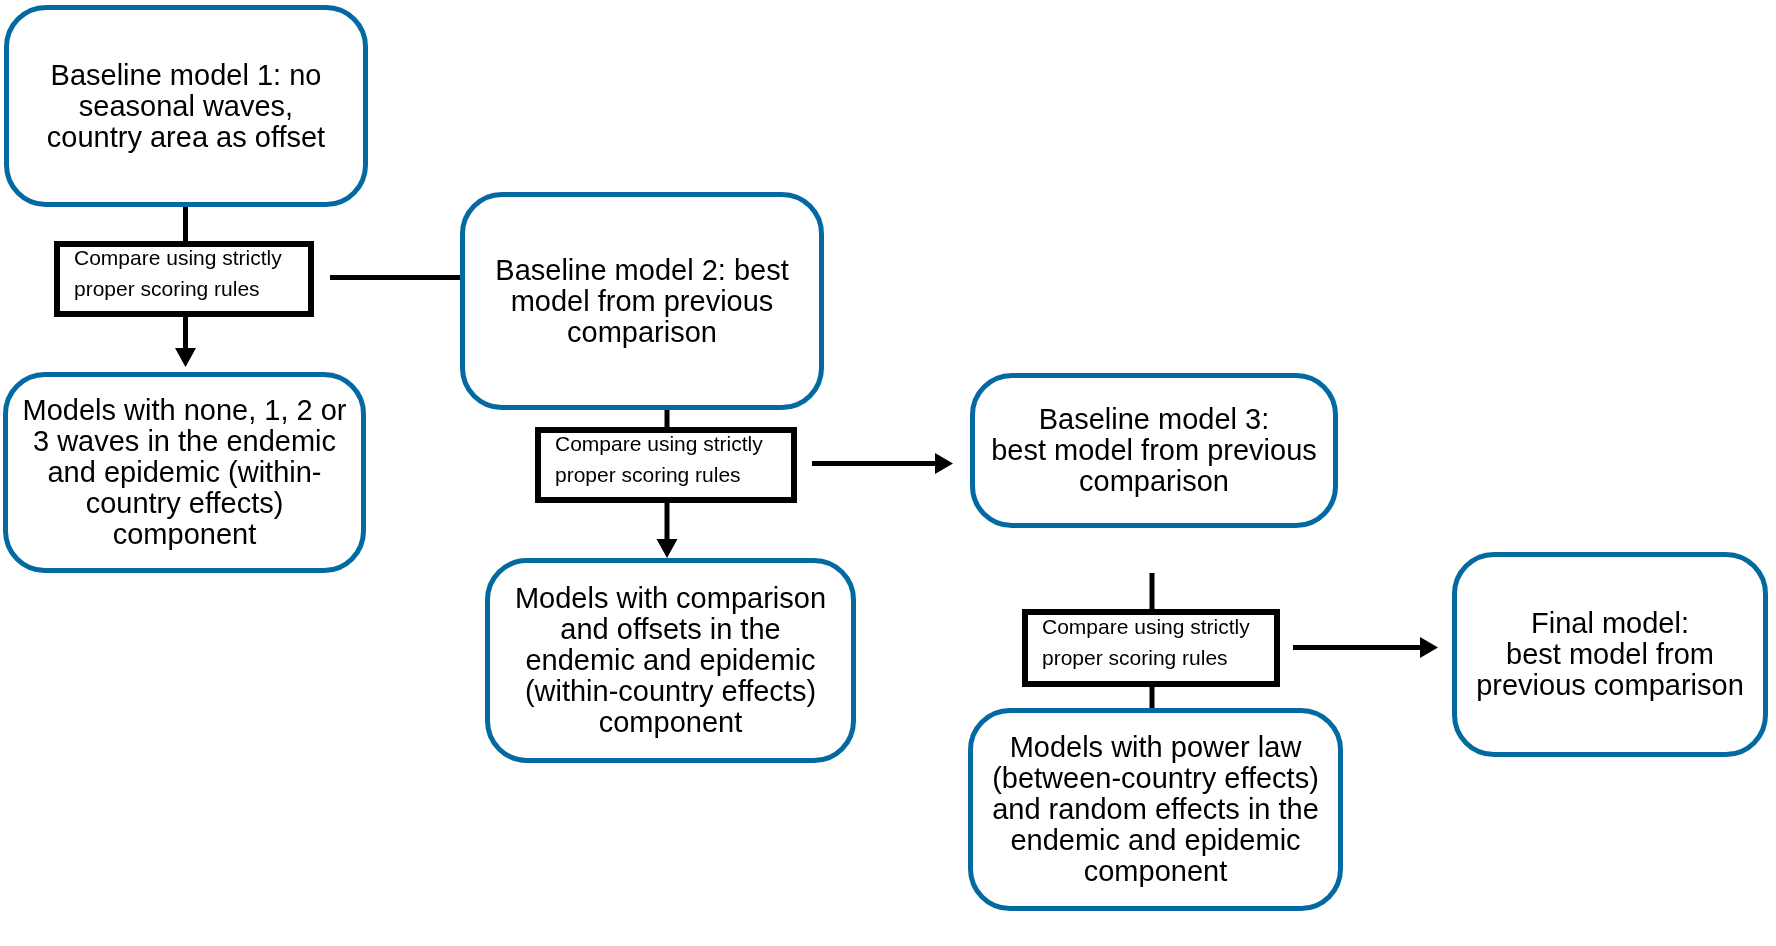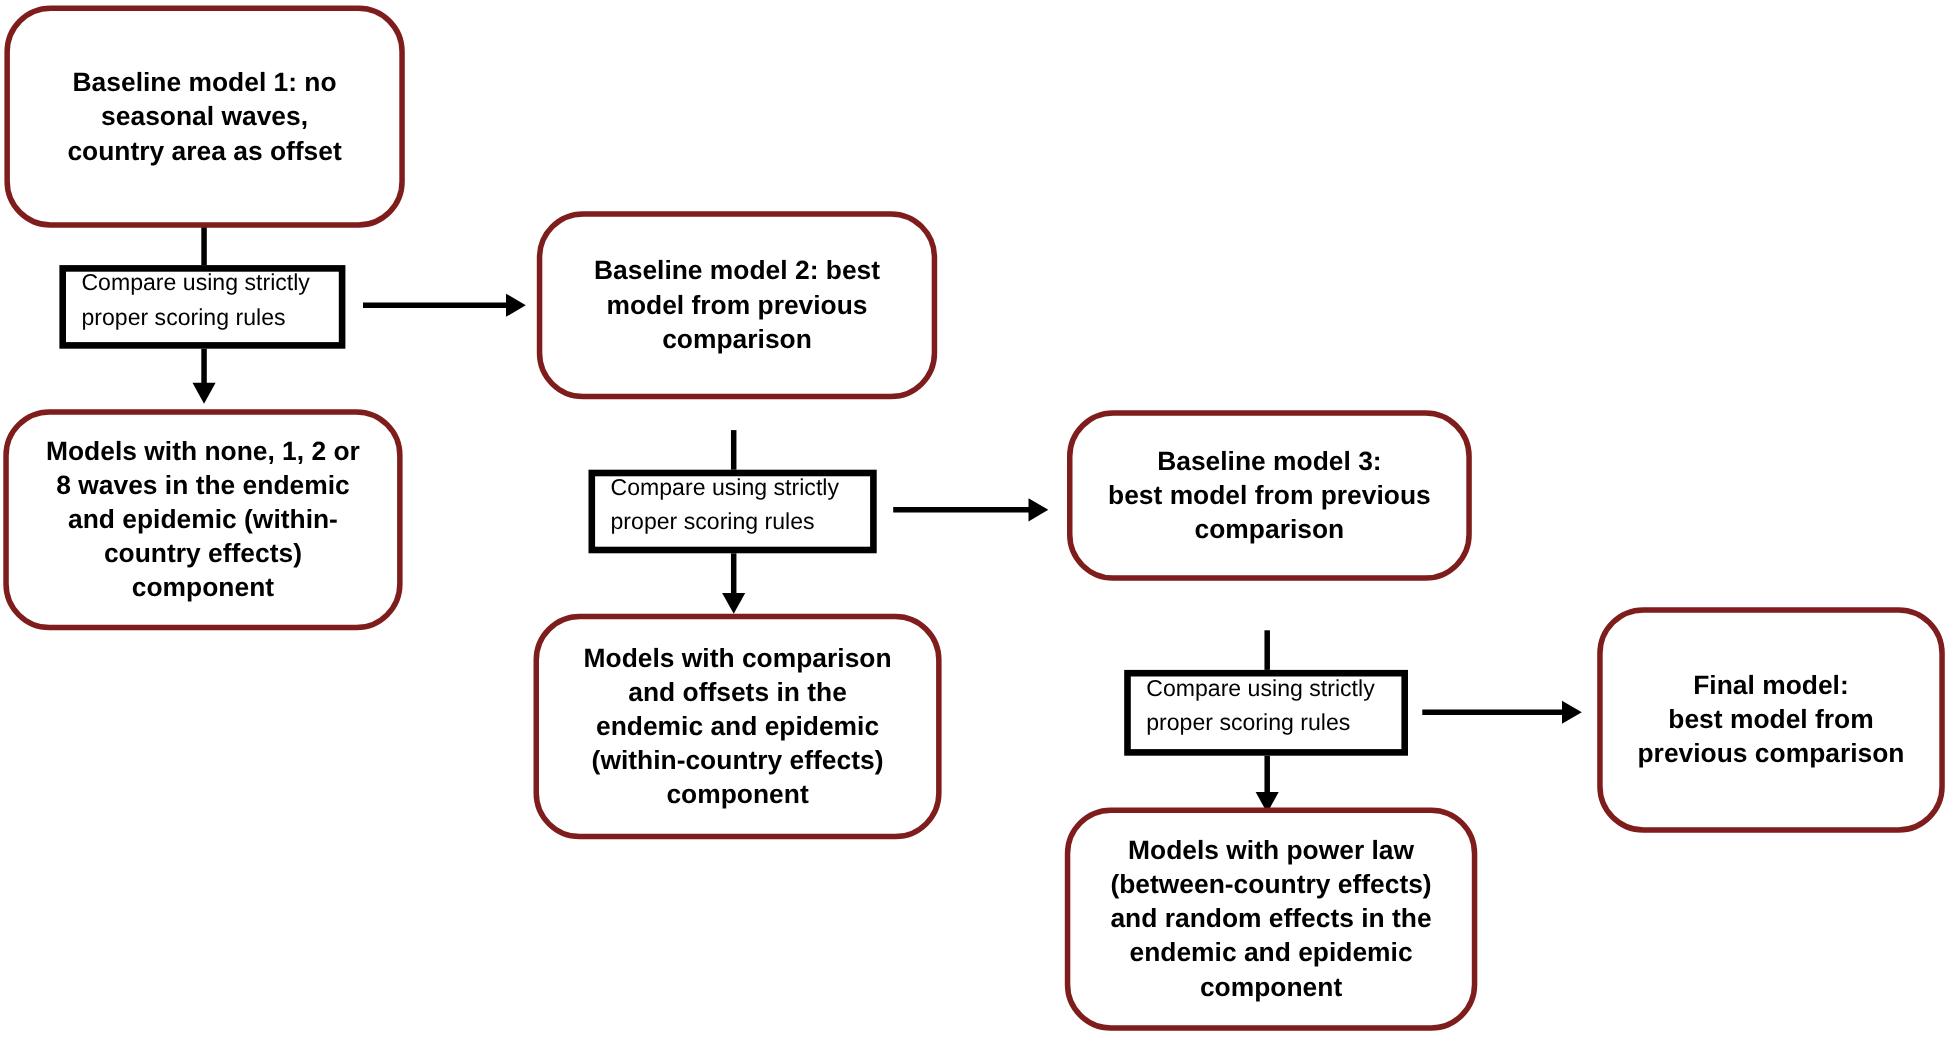--- a/index.html
+++ b/index.html
@@ -6,42 +6,42 @@
   .stage{
     position:relative;
     width:1776px;height:946px;
     background:#ffffff;
     font-family:"Liberation Sans", sans-serif;
     color:#000000;
     overflow:hidden;
   }
   .rnode{
     position:absolute;box-sizing:border-box;
-    border:5px solid #7f1d1d;border-radius:42px;background:#ffffff;
+    border:5px solid #0369a1;border-radius:42px;background:#ffffff;
     display:flex;align-items:center;justify-content:center;
-    text-align:center;font-weight:bold;font-size:24px;line-height:31px;
+    text-align:center;font-weight:normal;font-size:29px;line-height:31px;
     white-space:pre-line;
   }
   .cnode{
     position:absolute;box-sizing:border-box;
     border:6px solid #000000;background:#ffffff;
     display:flex;align-items:center;justify-content:flex-start;
     text-align:left;padding:0 8px 12px 14px;
     font-weight:normal;font-size:21px;line-height:31px;
     white-space:pre-line;
   }
   #n-baseline1{left:4px;   top:5px;   width:364px;height:202px;}
   #n-compare1 {left:54px;  top:241px; width:260px;height:76px;}
   #n-models1  {left:3px;   top:372px; width:363px;height:201px;}
-  #n-baseline2{left:488px; top:192px; width:364px;height:171px;}
+  #n-baseline2{left:460px; top:192px; width:364px;height:218px;}
   #n-compare2 {left:535px; top:427px; width:262px;height:76px;}
   #n-models2  {left:485px; top:558px; width:371px;height:205px;}
   #n-baseline3{left:970px; top:373px; width:368px;height:155px;}
   #n-compare3 {left:1022px;top:609px; width:258px;height:78px;}
-  #n-models3  {left:968px; top:734px; width:375px;height:203px;}
+  #n-models3  {left:968px; top:708px; width:375px;height:203px;}
   #n-final    {left:1452px;top:552px; width:316px;height:205px;}
   .connectors{position:absolute;left:0;top:0;width:1776px;height:946px;pointer-events:none;}
   .connectors line{stroke:#000000;stroke-width:5;}
   .connectors polygon{fill:#000000;stroke:none;}
 </style>
 </head>
 <body>
 
 <div class="stage">
 
@@ -67,21 +67,21 @@
   </svg>
 
   <div id="n-baseline1" class="rnode">Baseline model 1: no
 seasonal waves,
 country area as offset</div>
 
   <div id="n-compare1" class="cnode">Compare using strictly
 proper scoring rules</div>
 
   <div id="n-models1" class="rnode">Models with none, 1, 2 or
-8 waves in the endemic
+3 waves in the endemic
 and epidemic (within-
 country effects)
 component</div>
 
   <div id="n-baseline2" class="rnode">Baseline model 2: best
 model from previous
 comparison</div>
 
   <div id="n-compare2" class="cnode">Compare using strictly
 proper scoring rules</div>

